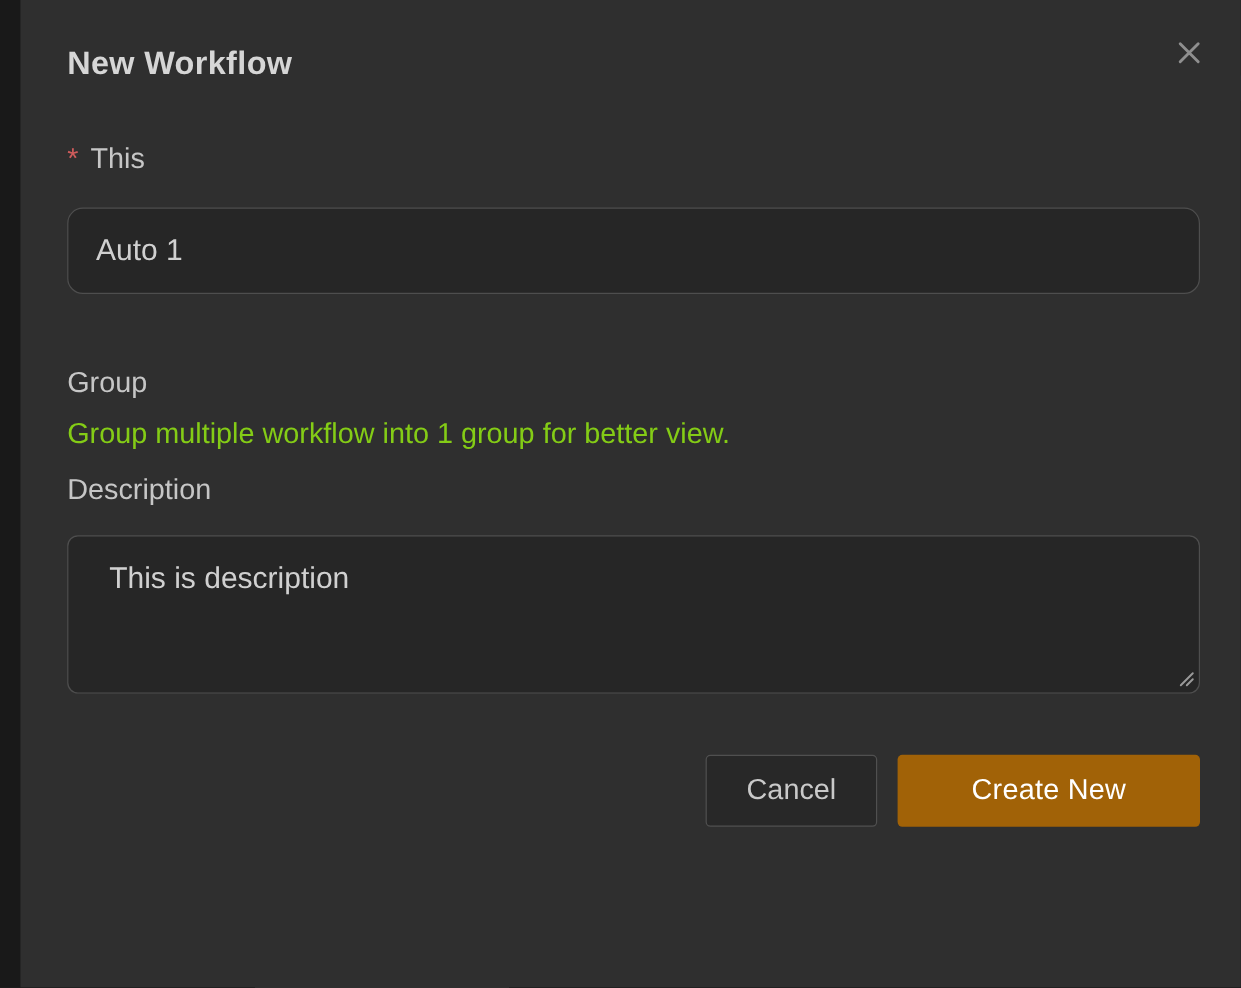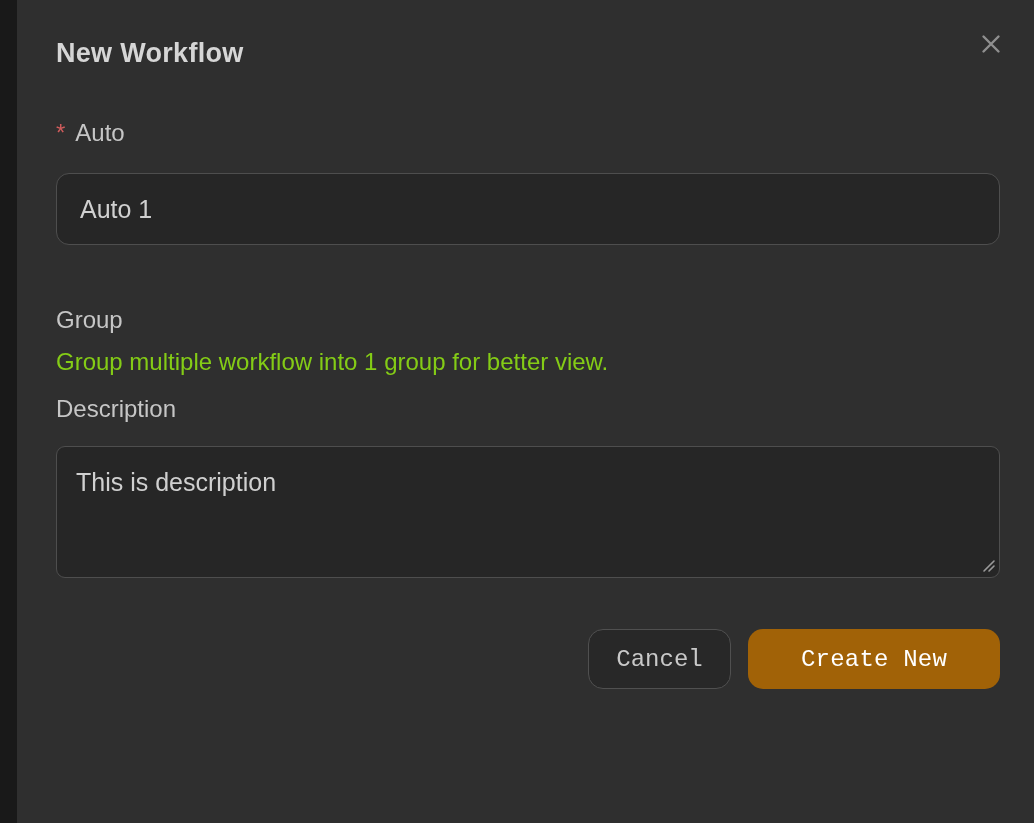--- a/index.html
+++ b/index.html
@@ -93,43 +93,43 @@
   }
   .desc-textarea {
     display: block;
     width: 944px; height: 132px;
     background: #262626;
     border: 1px solid #4e4e4e;
     border-radius: 9px;
     color: #d0d0d0;
     font-size: 25px;
     line-height: 30px;
-    padding: 20px 19px;
+    padding: 20px 34px;
     font-family: inherit;
     resize: none;
     outline: none;
   }
   .resize-grip {
     position: absolute;
     right: 4px; bottom: 5px;
     width: 16px; height: 16px;
     cursor: nwse-resize;
   }
 
   .footer {
     margin-top: 51px;
     display: flex;
     justify-content: flex-end;
     gap: 17px;
   }
   .btn {
     height: 60px;
-    border-radius: 15px;
+    border-radius: 4px;
     font-size: 24px;
-    font-family: Liberation Mono, monospace;
+    font-family: Liberation Sans, sans-serif;
     cursor: pointer;
     display: flex; align-items: center; justify-content: center;
   }
   .btn-cancel {
     width: 143px;
     background: #282828;
     border: 1px solid #505050;
     color: #c9c9c9;
   }
   .btn-primary {
@@ -155,21 +155,21 @@
 
     <button class="close-btn" aria-label="Close">
       <span>
         <svg width="30" height="30" viewBox="0 0 30 30">
           <path d="M7.5 7.5 L22.5 22.5 M22.5 7.5 L7.5 22.5" stroke="currentColor" stroke-width="2.4" stroke-linecap="round" fill="none"></path>
         </svg>
       </span>
     </button>
 
     <div class="field-label label-name">
-      <span class="req-mark">*</span><span>Auto</span>
+      <span class="req-mark">*</span><span>This</span>
     </div>
     <input class="text-input input-name" type="text" value="Auto 1" style="">
 
     <div class="field-label label-group">
       <span>Group</span>
     </div>
     <div class="help-text">Group multiple workflow into 1 group for better view.</div>
 
     <div class="field-label label-desc">
       <span>Description</span>

